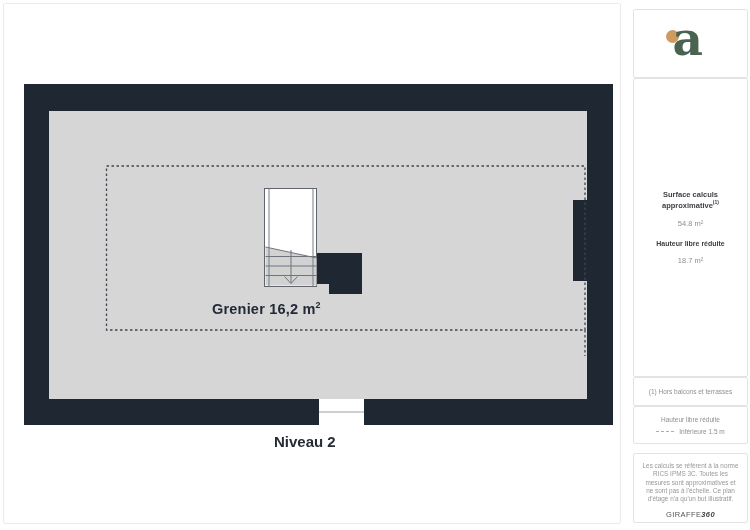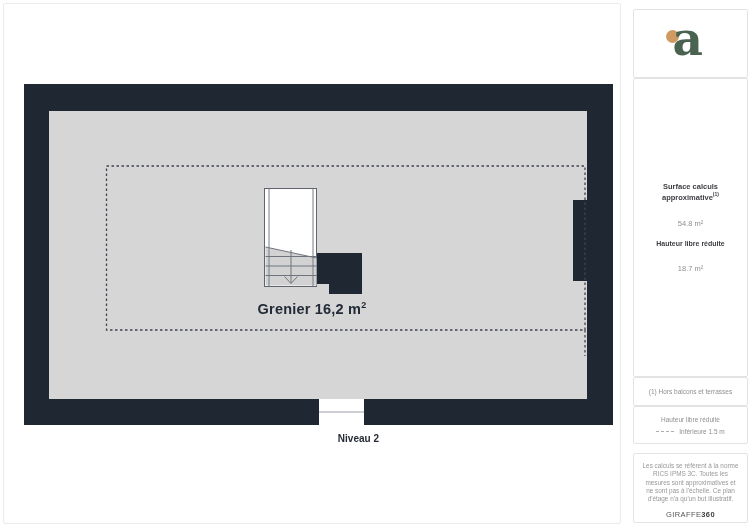--- a/index.html
+++ b/index.html
@@ -15,56 +15,56 @@
   #wall-outline { left:24px; top:84px; width:589px; height:341px; background:#1f2733; }
   #floor        { left:49px; top:111px; width:538px; height:288px; background:#d6d6d7; }
   #pilaster     { left:573px; top:200px; width:14px; height:81px; background:#1f2733; }
   #window-bottom{ left:319px; top:399px; width:45px; height:26px; background:#ffffff; }
   #stair-block-a{ left:316px; top:253px; width:46px; height:31px; background:#1f2733; }
   #stair-block-b{ left:329px; top:283px; width:33px; height:11px; background:#1f2733; }
   #stairs       { left:264px; top:188px; width:53px; height:99px; background:#ffffff;
                   border:1.5px solid #5f646d; }
   #svg-overlay  { left:0; top:0; width:750px; height:530px; pointer-events:none; }
 
-  #room-label { left:212px; top:300px; width:200px; text-align:center;
+  #room-label { left:212px; top:300px; width:200px; 
                 font-size:14.5px; font-weight:bold; color:#222a36; letter-spacing:.2px; }
   #room-label sup { font-size:9px; }
-  #level-label { left:284px; top:433px; width:95px; text-align:right;
-                 font-size:10px; font-weight:bold; color:#262c35; }
+  #level-label { left:274px; top:433px; width:95px; text-align:left;
+                 font-size:15px; font-weight:bold; color:#262c35; }
 
   
   .side-box { left:633px; width:115px; background:#ffffff;
               border:1px solid #e3e3e3; border-radius:2px; }
   #logo-box   { top:9px;  height:69px; display:flex; align-items:center; justify-content:center; }
   #summary-box{ top:78px; height:299px; display:flex; flex-direction:column;
                 align-items:center; justify-content:center; text-align:center; }
   #note-box   { top:377px; height:29px; display:flex; align-items:center; justify-content:center; }
   #legend-box { top:406px; height:38px; display:flex; flex-direction:column;
                 align-items:center; justify-content:center; }
   #legal-box  { top:453px; height:70px; padding:8px 7px 6px; text-align:center; }
 
   #logo-mark { position:relative; width:52px; height:52px; }
   #logo-dot  { position:absolute; left:1px; top:12px; width:13px; height:13px;
                border-radius:50%; background:#cf9b62; }
   #logo-letter { position:absolute; left:8px; top:-9px; font-family:"DejaVu Serif", serif;
                  font-weight:bold; font-size:47px; color:#4a6250; line-height:60px; }
 
   .sum-title { font-size:7.5px; font-weight:bold; color:#3c3e42; }
   .sum-title sup { font-size:5px; }
-  .sum-value { font-size:7.5px; color:#8f8f91; margin-top:17px; }
+  .sum-value { font-size:7.5px; color:#8f8f91; margin-top:9px; }
   .sum-sub   { font-size:7px; font-weight:bold; color:#3c3e42; margin-top:12px; }
 
   .small-gray { font-size:6.5px; color:#8f8f91; }
   #legend-row { display:flex; align-items:center; margin-top:5px; }
   #legend-dash { display:inline-block; width:18px; height:0;
                  border-top:1px dashed #aeaeae; margin-right:5px; }
 
   #legal-text { font-size:6.4px; color:#97989a; line-height:1.3; }
   #brand-line { margin-top:6px; font-size:7.5px; color:#535558; letter-spacing:.4px; }
-  #brand-line b { font-weight:bold; color:#3f4144; }
+  #brand-line b { font-weight:bold; color:#3f4144;font-style:italic; }
 </style>
 </head>
 <body>
 
 <div class="abs" id="plan-card">
 </div>
 
 <div class="abs" id="wall-outline"></div>
 <div class="abs" id="floor"></div>
 <div class="abs" id="pilaster"></div>

